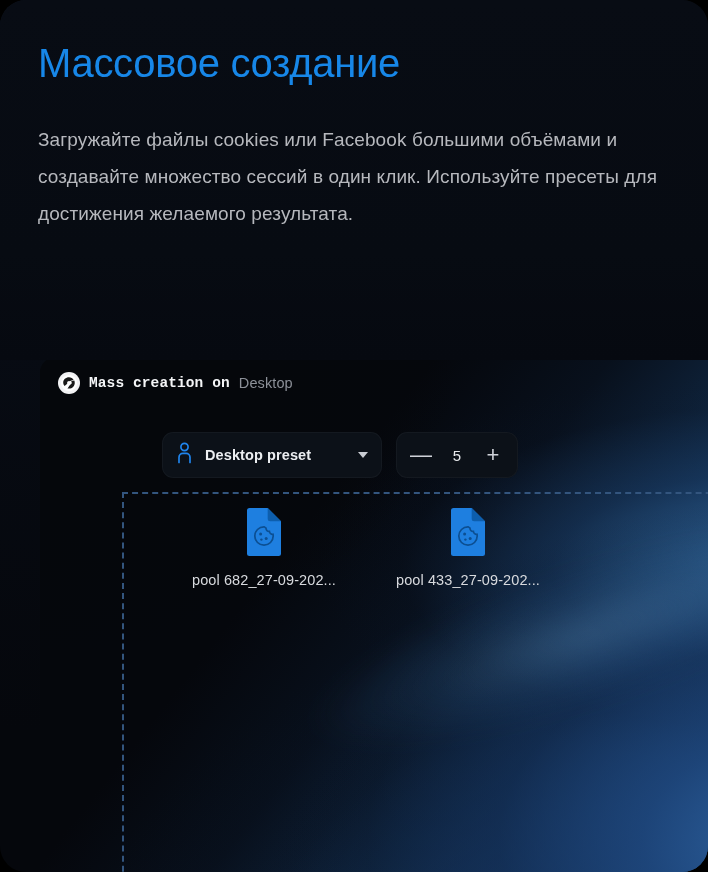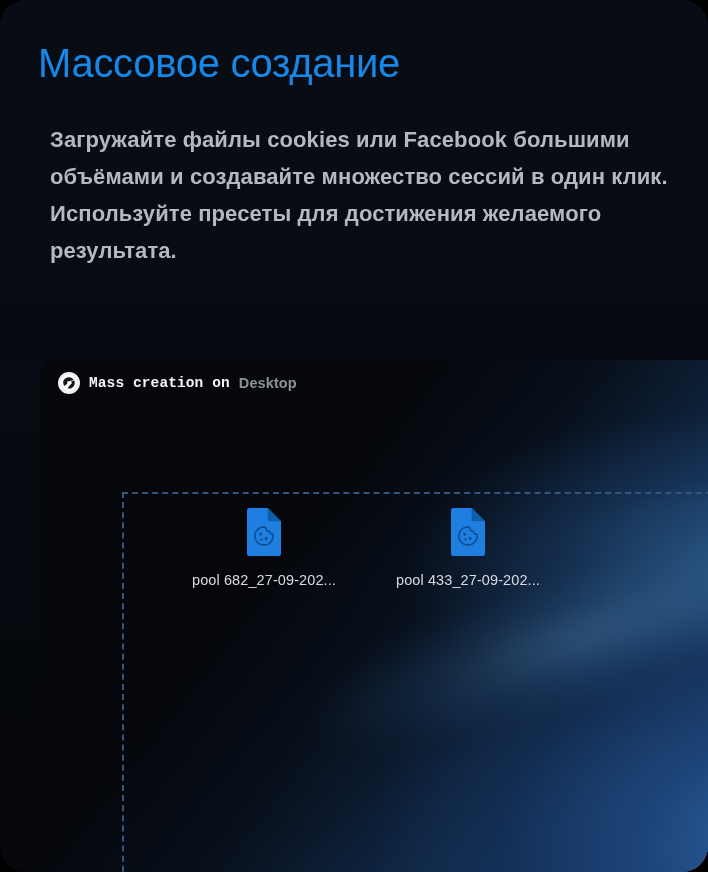--- a/index.html
+++ b/index.html
@@ -43,24 +43,24 @@
     margin: 0;
     font-size: 40px;
     line-height: 46px;
     font-weight: 400;
     letter-spacing: -0.3px;
     color: #1787e8;
     white-space: nowrap;
   }
 
   .subcopy {
-    margin: 35px 0 0 12px;
-    font-size: 22px;
+    margin: 35px 0 0 0;
+    font-size: 19px;
     line-height: 37px;
-    font-weight: 700;
+    font-weight: 400;
     color: #b6b8bd;
     max-width: 630px;
     letter-spacing: 0.1px;
   }
 
   
   .window {
     position: absolute;
     left: 40px;
     top: 357px;
@@ -128,21 +128,21 @@
   .app-logo svg { display:block; }
   .header-title {
     font-size: 14.5px;
     font-weight: 700;
     color: #f4f5f7;
     letter-spacing: 0.1px;
     font-family: Liberation Mono, monospace;
   }
   .header-target {
     font-size: 14.5px;
-    font-weight: 700;
+    font-weight: 400;
     color: #8d9199;
     letter-spacing: 0.1px;
   }
 
   
   .toolbar {
     position: absolute;
     left: 122px;
     top: 75px;
     display: flex;
@@ -261,20 +261,40 @@
         <svg width="16" height="16" viewBox="0 0 16 16" aria-hidden="true">
           <circle cx="8" cy="8" r="8" fill="#ffffff"></circle>
           <path d="M8 2.2c2.0 0 3.7 1.0 4.6 2.5L8.6 6.2C8.4 6.1 8.2 6.05 8 6.05c-1.05 0-1.9.85-1.9 1.9 0 .25.05.5.15.72L3.6 11.1C2.75 10.2 2.2 9.0 2.2 7.6 2.2 4.6 4.8 2.2 8 2.2z" fill="#1a1a1a"></path>
           <path d="M13.3 5.6c.35.85.5 1.7.45 2.6-.15 2.9-2.6 5.3-5.55 5.4-.6.02-1.18-.06-1.72-.22l2.6-3.6c.95-.25 1.65-1.12 1.65-2.15 0-.62-.25-1.18-.66-1.58z" fill="#1a1a1a"></path>
         </svg>
       </span>
       <span class="header-title">Mass creation on</span>
       <span class="header-target">Desktop</span>
     </div>
 
+    <div class="toolbar">
+
+      <div class="preset-select">
+        <span class="person-icon">
+          <svg width="17" height="22" viewBox="0 0 17 22" fill="none" aria-hidden="true">
+            <circle cx="8.5" cy="5" r="3.6" stroke="#1f84ec" stroke-width="1.7"></circle>
+            <path d="M3 20.4v-5.2c0-2.1 1.7-3.8 3.8-3.8h3.4c2.1 0 3.8 1.7 3.8 3.8v5.2" stroke="#1f84ec" stroke-width="1.7" stroke-linecap="round"></path>
+          </svg>
+        </span>
+        <span class="preset-label">Desktop preset</span>
+        <span class="caret"></span>
+      </div>
+
+      <div class="stepper">
+        <button class="step-btn">—</button>
+        <span class="step-value">5</span>
+        <button class="step-btn">+</button>
+      </div>
+
+    </div>
 
     <div class="dropzone"></div>
 
     <div class="files">
 
       <div class="file-item">
         <span class="file-icon">
           <svg width="40" height="50" viewBox="0 0 40 50" aria-hidden="true">
             <path d="M3 3.5A2.5 2.5 0 0 1 5.5 1h18.2L37 14.3v32.2a2.5 2.5 0 0 1-2.5 2.5h-29A2.5 2.5 0 0 1 3 46.5z" fill="#1e7fe0"></path>
             <path d="M23.7 1 37 14.3H26.2a2.5 2.5 0 0 1-2.5-2.5z" fill="#0d5ead"></path>

